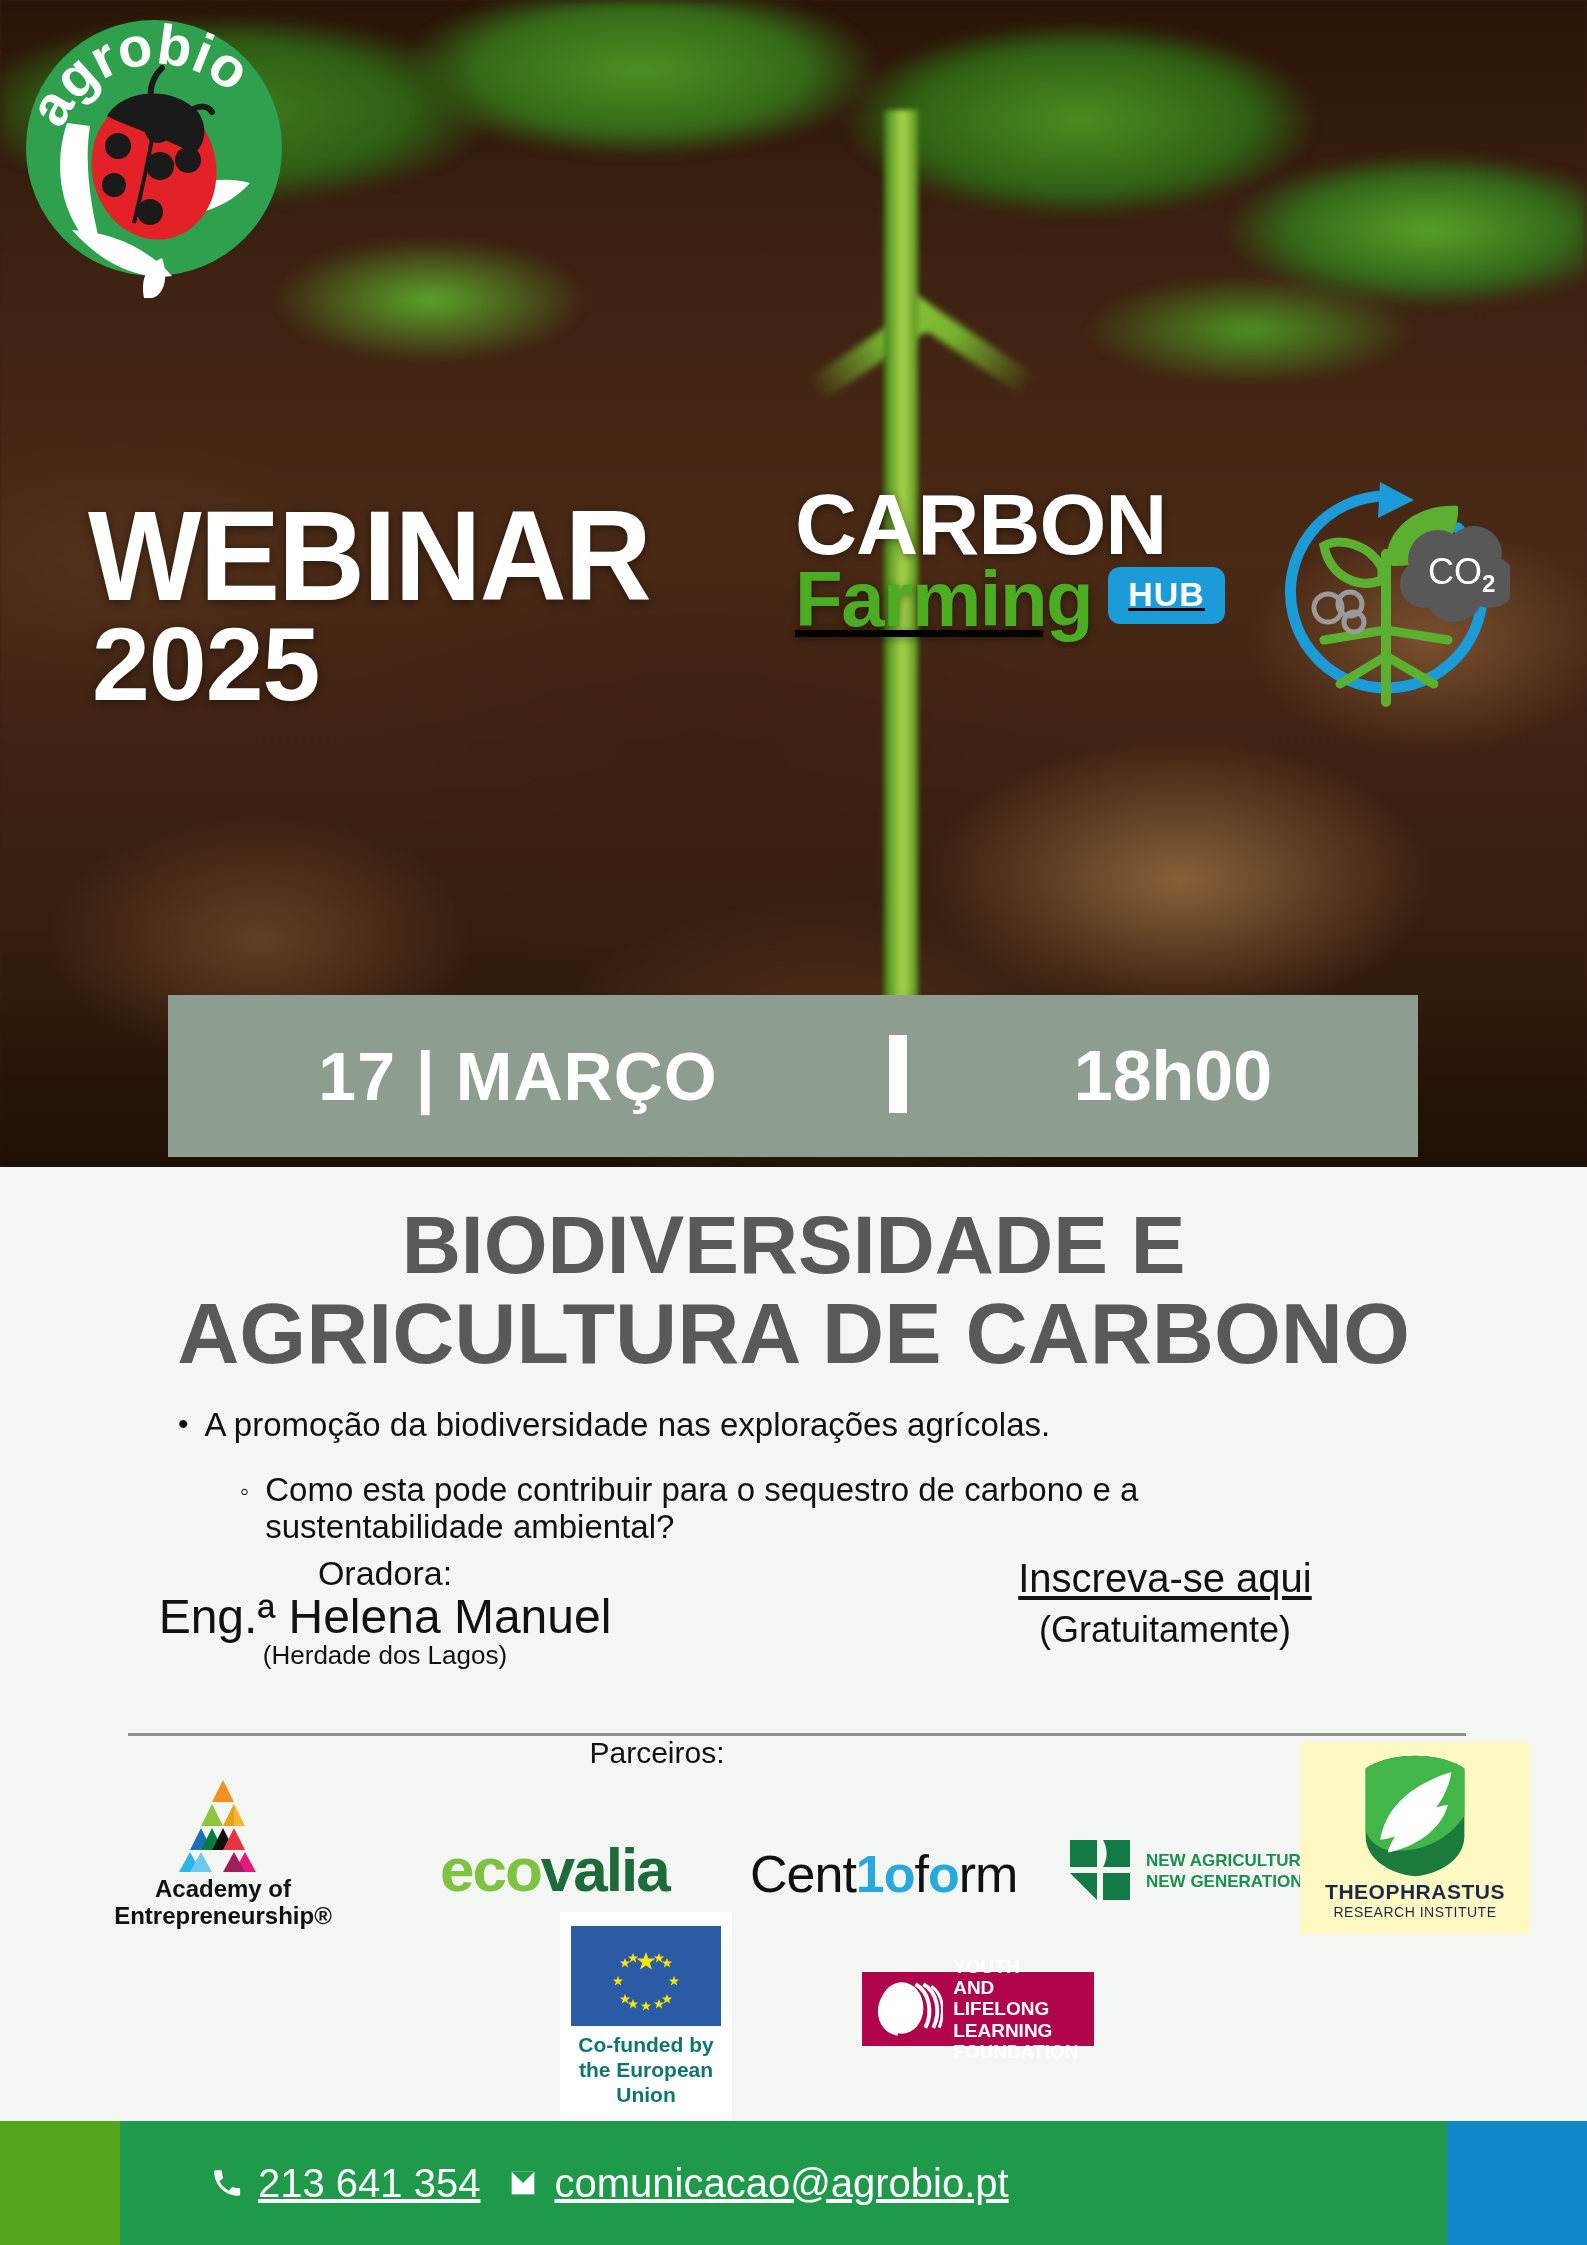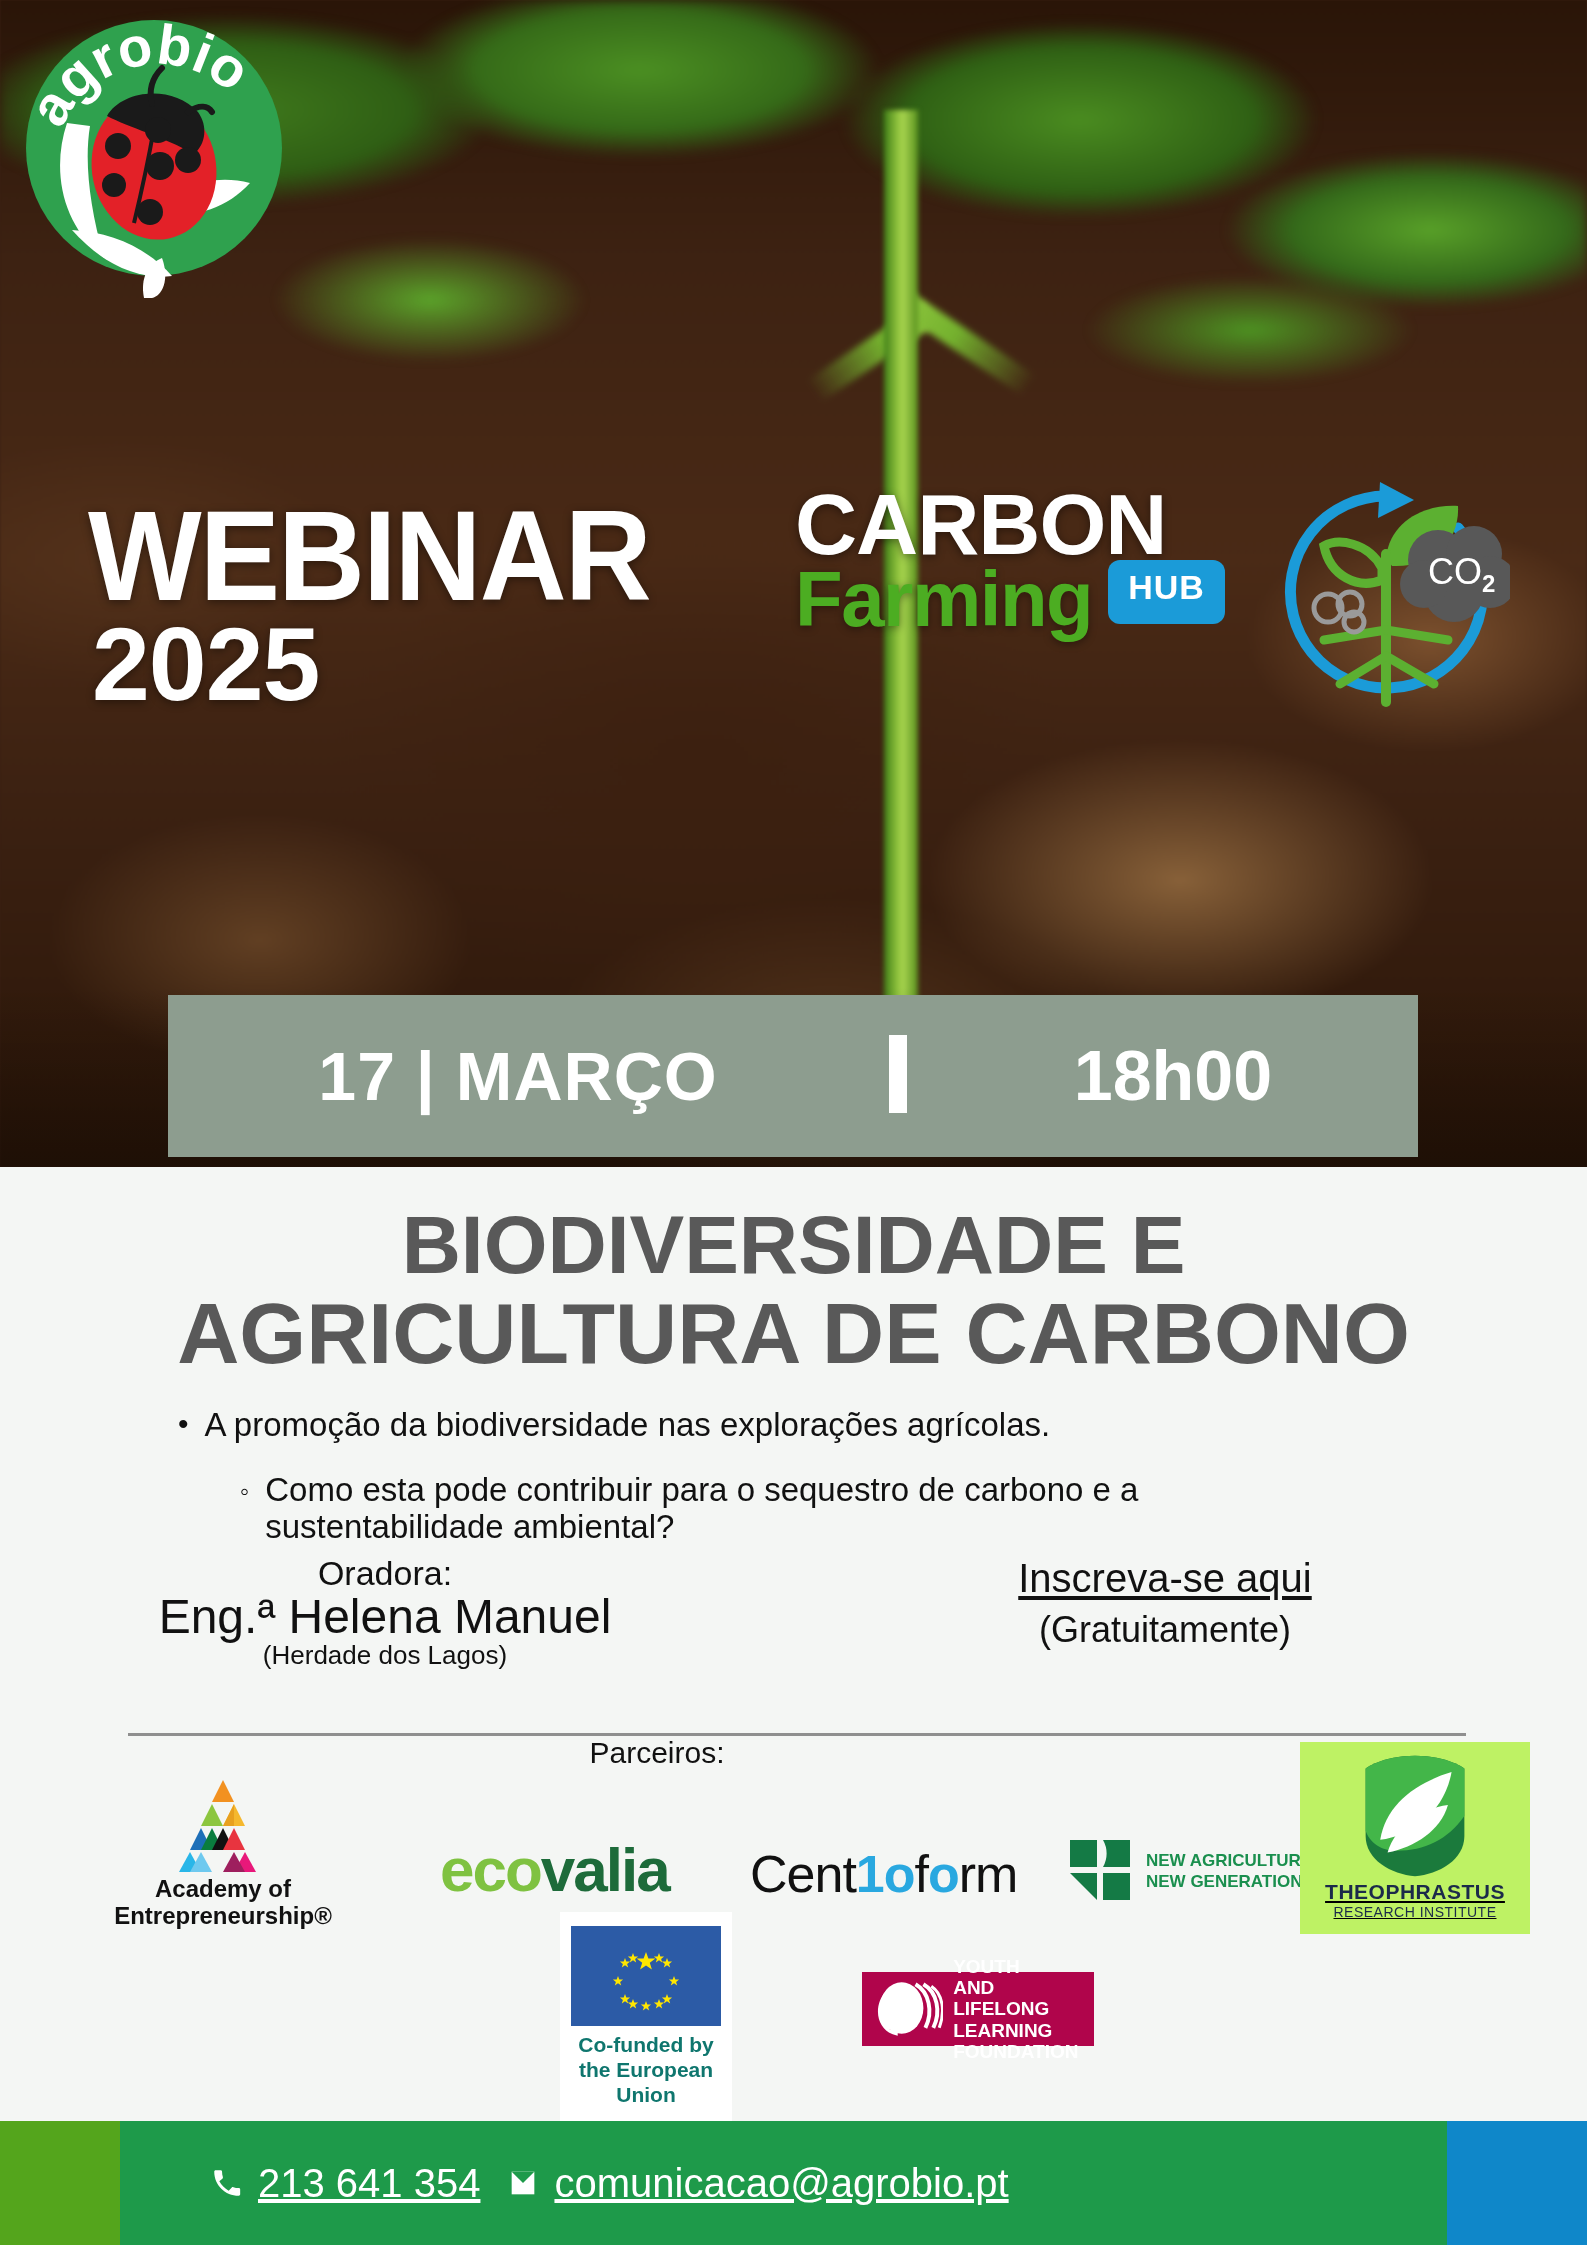--- a/index.html
+++ b/index.html
@@ -80,21 +80,21 @@
     transform:scaleX(.94); transform-origin:left top;
     text-shadow:0 2px 10px rgba(0,0,0,.45);
   }
   .carbonwrap { position:absolute; left:795px; top:-16px; }
   .t-carbon {
     font-family:"Liberation Sans",sans-serif;
     font-weight:bold; font-size:86px; letter-spacing:-1px;
     color:#fff; line-height:.95;
     text-shadow:0 2px 10px rgba(0,0,0,.45);
   }
-  .farmrow { display:flex; gap:16px; margin-top:-6px; }
+  .farmrow { display:flex; align-items:flex-end; gap:16px; margin-top:-6px;text-decoration:underline; }
   .t-farming {
     font-family:"Liberation Sans",sans-serif;
     font-weight:bold; font-size:78px; letter-spacing:-1.5px;
     color:#4cad22; line-height:1;
     text-shadow:0 2px 8px rgba(0,0,0,.4);
   }
   .hub-badge {
     background:#1b9bd8; color:#fff; font-weight:bold; font-size:34px;
     padding:8px 20px 10px; border-radius:12px; letter-spacing:1px;
     margin-bottom:14px;
@@ -376,21 +376,21 @@
       <path d="M33 0 H60 V27 H33 A27 27 0 0 0 33 0 Z" fill="#147a45"></path>
       <path d="M0 33 H27 V60 Z" fill="#147a45"></path>
       <rect x="33" y="33" width="27" height="27" fill="#147a45"></rect>
     </svg>
     <div class="nagr-txt">
       <span>NEW AGRICULTURE</span><br>
       <span>NEW GENERATION</span>
     </div>
   </div>
 
-  <div class="logo" style="left:1300px; top:-20px; width:230px; background:#bef264; padding:10px 0 14px;text-decoration:underline;">
+  <div class="logo" style="left:1300px; top:-20px; width:230px; background:#fef9c3; padding:10px 0 14px;">
     <svg viewBox="0 0 120 140" width="110" height="128" style="display:block;margin:0 auto">
       <path d="M60 4 C96 4 114 18 114 18 V92 C114 118 86 134 60 136 C34 134 6 118 6 92 V18 C6 18 24 4 60 4 Z" fill="#1b7a3c"></path>
       <path d="M60 4 C96 4 114 18 114 18 V70 C96 96 70 108 40 108 C22 108 10 98 6 86 V18 C6 18 24 4 60 4 Z" fill="#43b649"></path>
       <path d="M100 22 C60 34 28 58 22 96 C56 92 92 66 100 22 Z" fill="#ffffff"></path>
       <path d="M96 58 C66 62 38 82 30 110 C60 104 88 86 96 58 Z" fill="#ffffff"></path>
     </svg>
     <div style="text-align:center">
       <div class="theo-n">THEOPHRASTUS</div>
       <div class="theo-s">RESEARCH INSTITUTE</div>
     </div>

